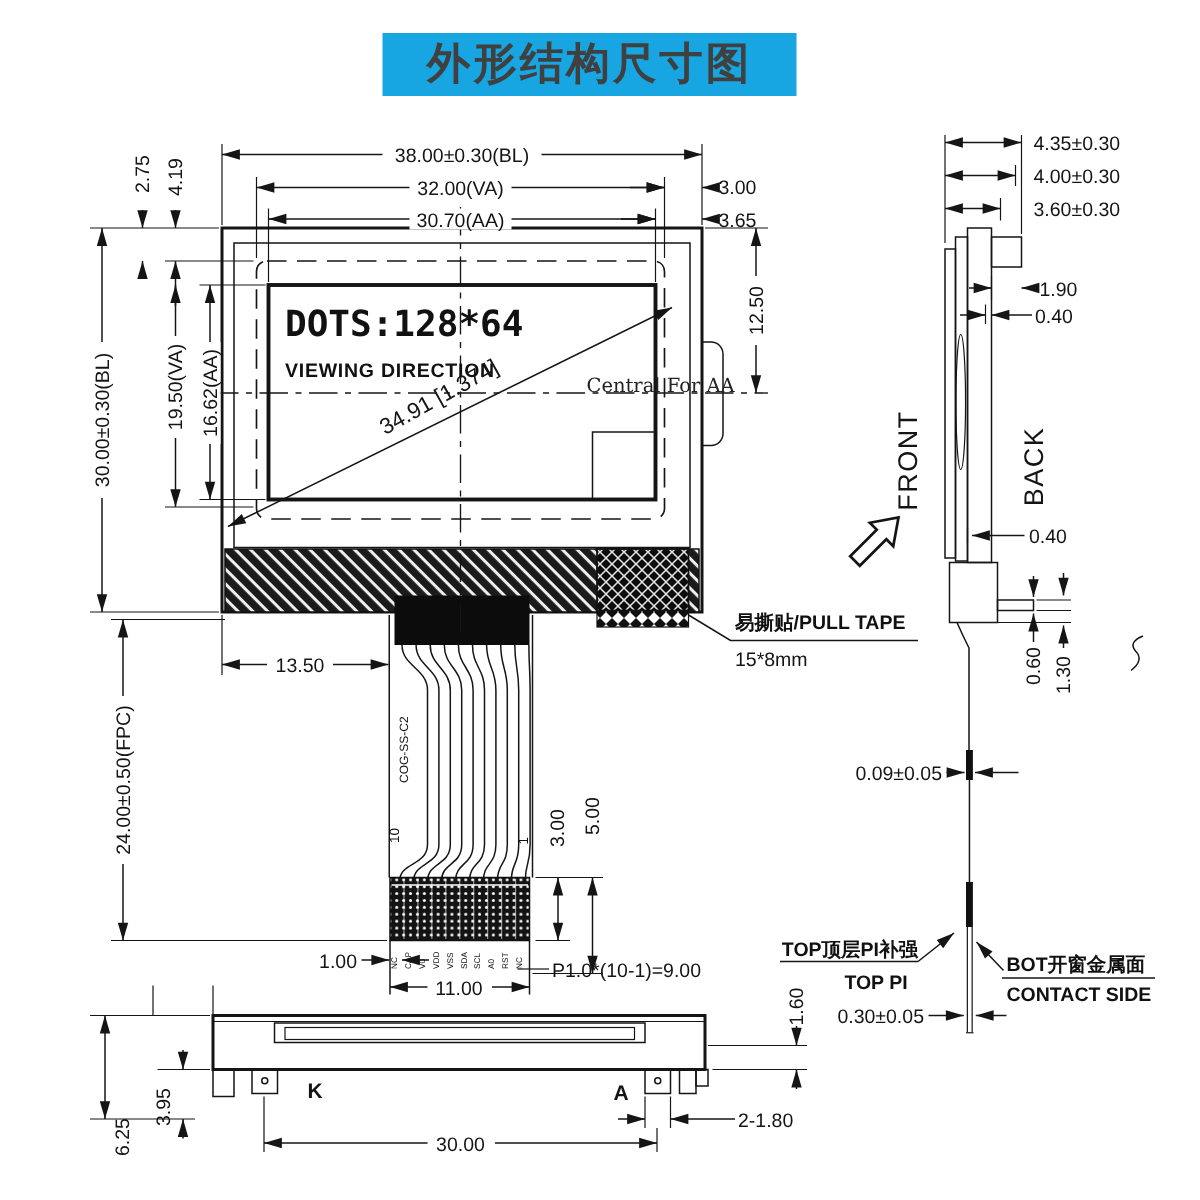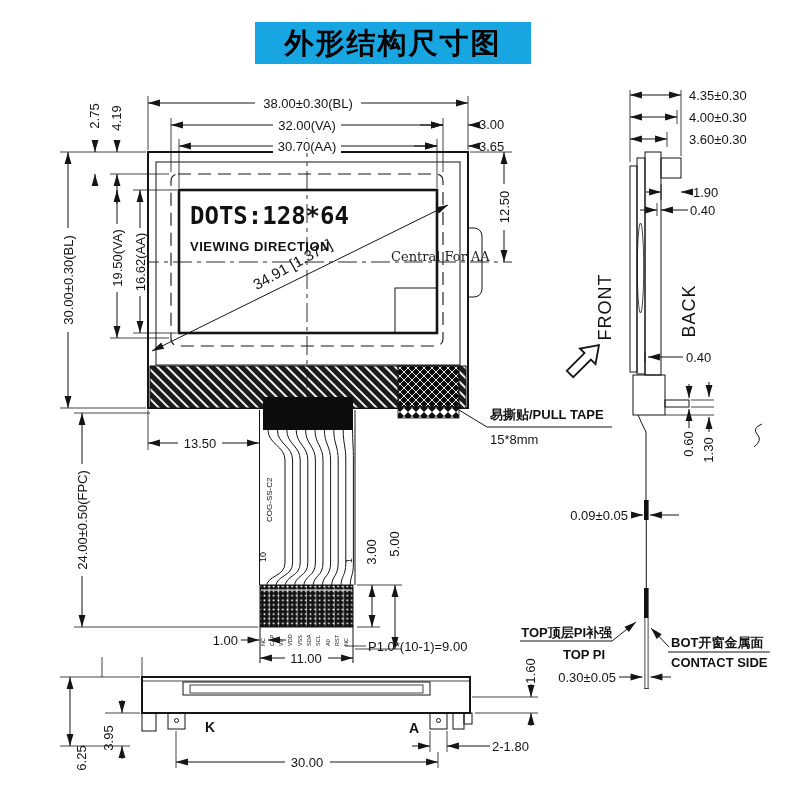--- a/index.html
+++ b/index.html
@@ -1,19 +1,19 @@
 <!DOCTYPE html>
 <html><head>
 <meta charset="utf-8">
 <style>
   html,body{margin:0;padding:0;background:#fff}
   #canvas{position:relative;width:800px;height:800px;background:#fff;overflow:hidden;
           font-family:"Liberation Sans",sans-serif}
   #titlebar{position:absolute;left:255px;top:22px;width:276px;height:42px;background:#18a6e2;
-            color:#000000;font-size:29px;font-weight:700;text-align:center;line-height:42px;
+            color:#404040;font-size:29px;font-weight:700;text-align:center;line-height:42px;
             letter-spacing:2px;font-family:"Liberation Sans",sans-serif}
   svg{position:absolute;left:0;top:0}
   .ln{stroke:#151515;stroke-width:1;fill:none}
   .lnt{stroke:#151515;stroke-width:.8;fill:none}
   .ln2{stroke:#151515;stroke-width:2;fill:none}
   .ln3{stroke:#151515;stroke-width:2.6;fill:none}
   .lnd{stroke:#151515;stroke-width:1.1;fill:none;stroke-dasharray:13 7}
   .lncl{stroke:#151515;stroke-width:.9;fill:none;stroke-dasharray:19 5 4 5}
   .dim{stroke:#151515;stroke-width:1;fill:none}
   .bg{fill:#fff}

